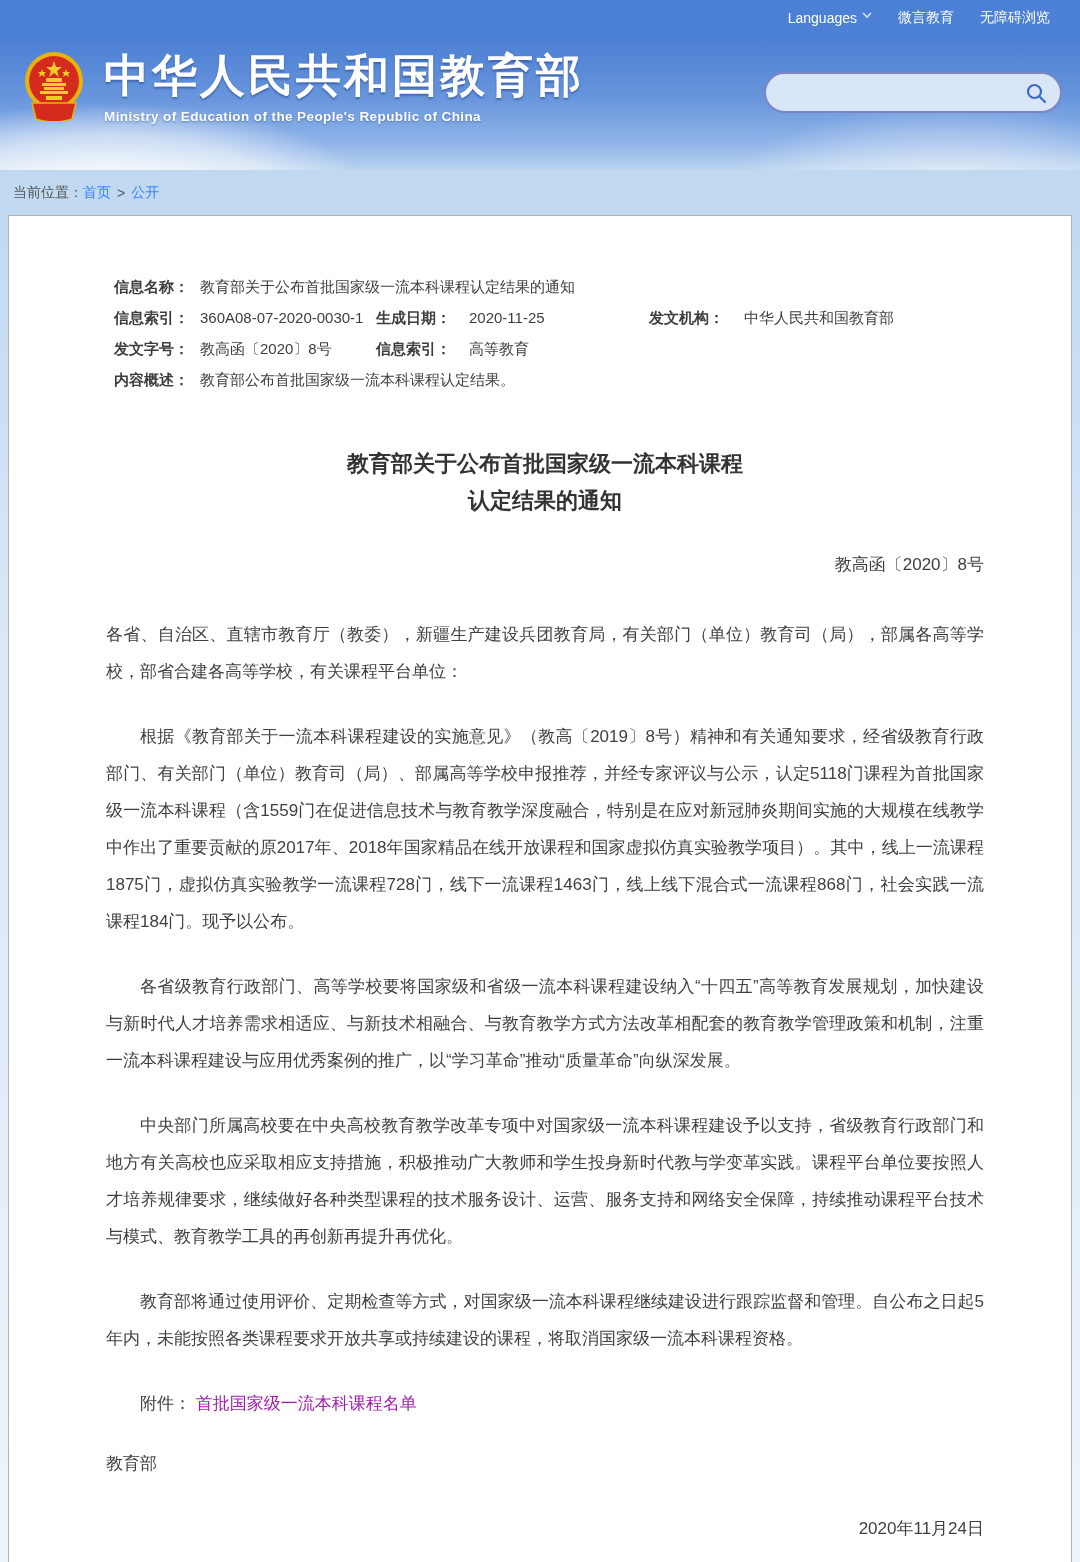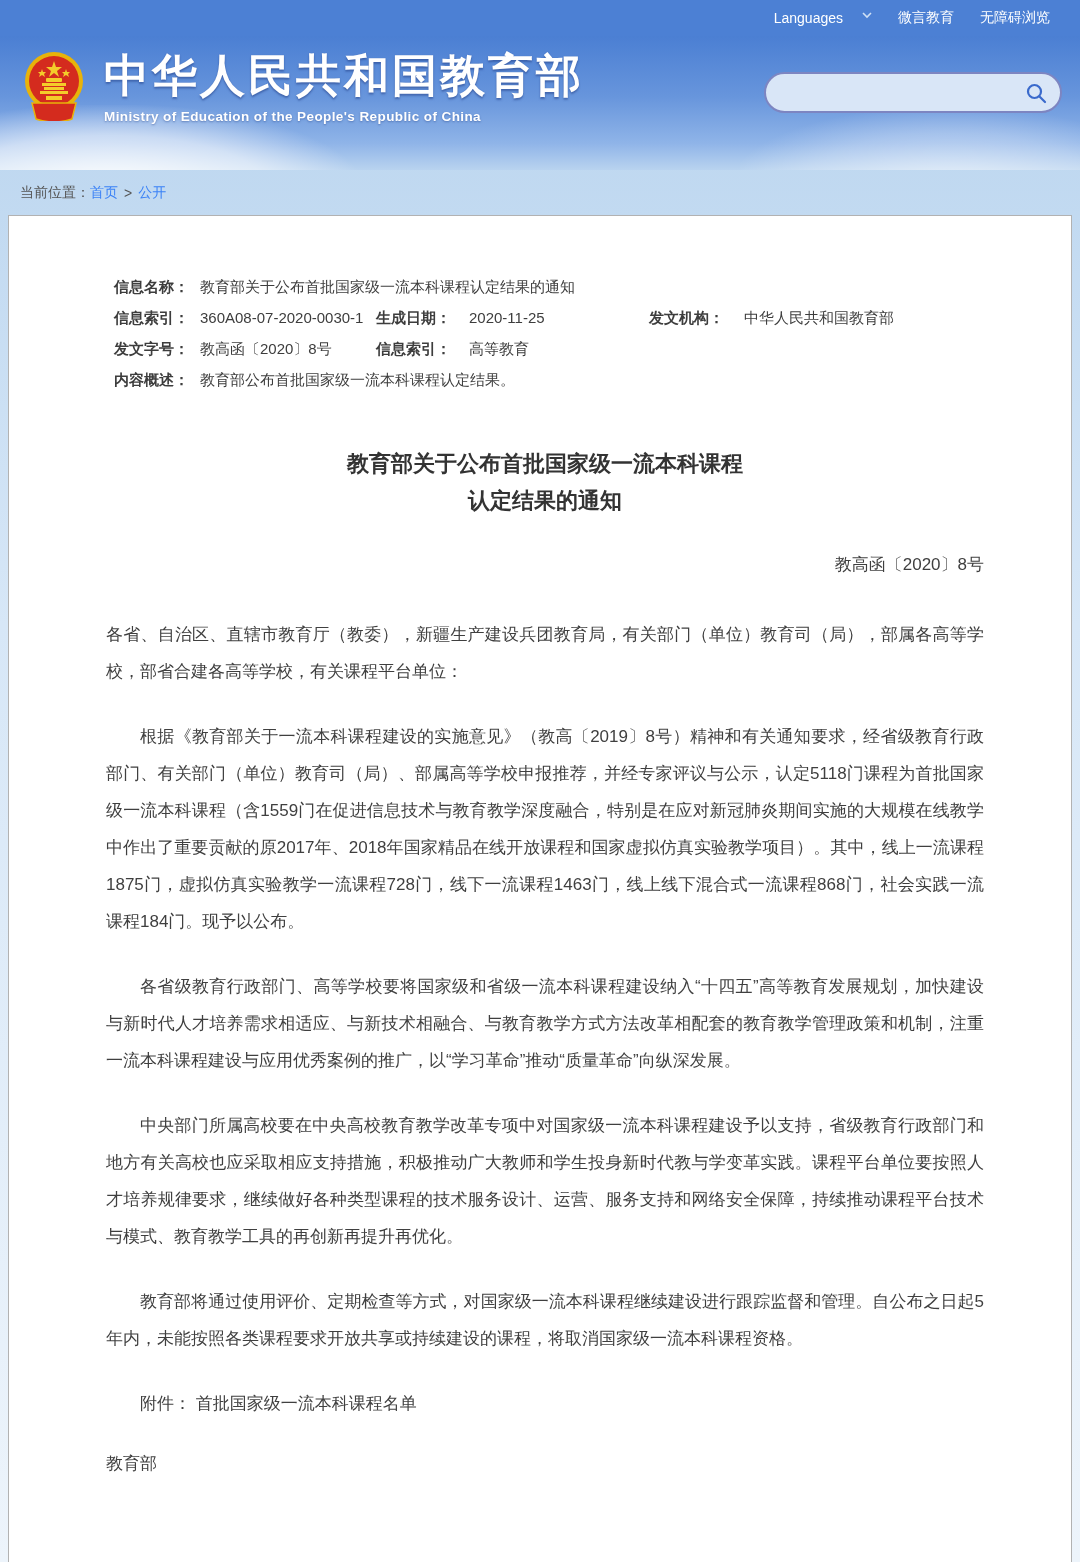--- a/index.html
+++ b/index.html
@@ -9,21 +9,21 @@
     background: linear-gradient(180deg,#b7d3ee 0%,#d7e7f7 40%,#edf4fb 100%);
     color:#3f3f3f;
   }
   
   .topbar {
     height:36px; background:#4c80d4;
     display:flex; justify-content:flex-end; align-items:center;
     gap:26px; padding-right:30px;
     color:#fff; font-size:14px;
   }
-  .topbar .tlink { display:flex; align-items:flex-start; gap:19px; cursor:pointer; }
+  .topbar .tlink { display:flex; align-items:flex-start; gap:5px; cursor:pointer; }
   .chev { width:10px; height:10px; display:inline-block; }
   
   .header {
     position:relative; height:134px;
     background: linear-gradient(180deg,#4b7fd3 0%,#6795dc 45%,#8fb4e8 80%,#b9d3ef 100%);
     overflow:hidden;
   }
   .header::before {
     content:""; position:absolute; left:-60px; bottom:-55px; width:420px; height:120px;
     background: radial-gradient(ellipse at 40% 70%, rgba(255,255,255,.95) 0%, rgba(255,255,255,.55) 45%, rgba(255,255,255,0) 72%);
@@ -49,21 +49,21 @@
     display:flex; align-items:center; padding:0 12px 0 16px;
   }
   .search input {
     flex:1; border:none; outline:none; background:transparent;
     font-size:15px; color:#333; height:100%;
   }
   .search .mag { width:24px; height:24px; cursor:pointer; flex:0 0 auto; }
   
   .crumbbar {
     height:45px; display:flex; align-items:center;
-    padding-left:20px; font-size:14px; color:#555;
+    padding-left:13px; font-size:14px; color:#555;
   }
   .crumbbar a { color:#3b82f6; text-decoration:none; cursor:pointer; }
   .crumb-sep { margin:0 6px; }
   
   .sheet {
     margin:0 8px; background:#fff; border:1px solid #b2b2b2;
     height:1400px; padding:55px 87px 0 97px;
   }
   
   .meta { font-size:15px; line-height:31px; margin-left:8px; }
@@ -75,21 +75,21 @@
   .w2 { width:93px; }
   .v2 { width:180px; }
   .w3 { width:95px; }
   
   .doc-title { margin-top:50px; text-align:center; font-size:22px; font-weight:bold; color:#333; line-height:37px; }
   .doc-number { margin-top:34px; text-align:right; font-size:17px; color:#3f3f3f; }
   .body-text { margin-top:40px; font-size:17px; line-height:37px; text-align:justify; color:#3f3f3f; }
   .body-text p { margin-bottom:28px; }
   .body-text p.indent { text-indent:2em; }
   .attach { font-size:17px; line-height:37px; text-indent:2em; margin-top:8px; color:#3f3f3f; }
-  .attach a { color:#404040; text-decoration:none; cursor:pointer; }
+  .attach a { color:#a21caf; text-decoration:none; cursor:pointer; }
   .sign { margin-top:30px; text-align:left; font-size:17px; color:#3f3f3f; }
   .sign-date { margin-top:42px; text-align:right; font-size:17px; color:#3f3f3f; }
 </style>
 </head>
 <body>
 
 <div class="topbar">
   <span class="tlink">
     <span>Languages</span>
     <svg class="chev" viewBox="0 0 10 10">
@@ -181,14 +181,15 @@
     <p class="indent">中央部门所属高校要在中央高校教育教学改革专项中对国家级一流本科课程建设予以支持，省级教育行政部门和地方有关高校也应采取相应支持措施，积极推动广大教师和学生投身新时代教与学变革实践。课程平台单位要按照人才培养规律要求，继续做好各种类型课程的技术服务设计、运营、服务支持和网络安全保障，持续推动课程平台技术与模式、教育教学工具的再创新再提升再优化。</p>
     <p class="indent">教育部将通过使用评价、定期检查等方式，对国家级一流本科课程继续建设进行跟踪监督和管理。自公布之日起5年内，未能按照各类课程要求开放共享或持续建设的课程，将取消国家级一流本科课程资格。</p>
   </div>
 
   <div class="attach">
     <span>附件：</span>
     <a>首批国家级一流本科课程名单</a>
   </div>
 
   <div class="sign">教育部</div>
+  <div class="sign-date">2020年11月24日</div>
 
 </div>
 
 </body></html>

